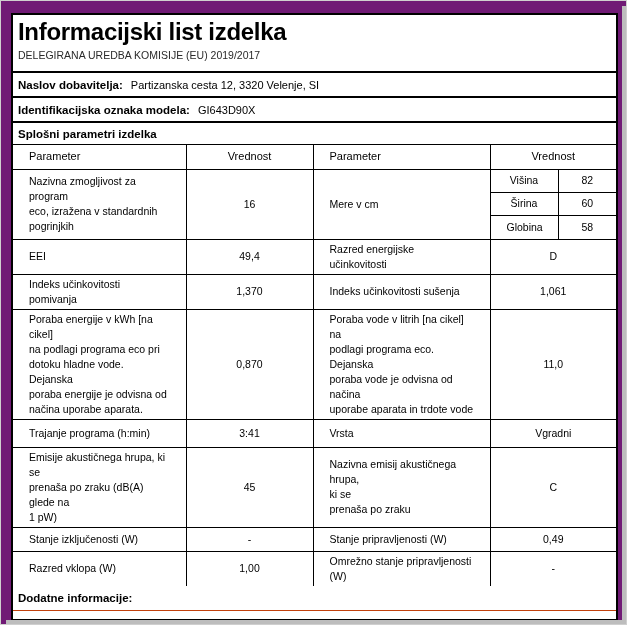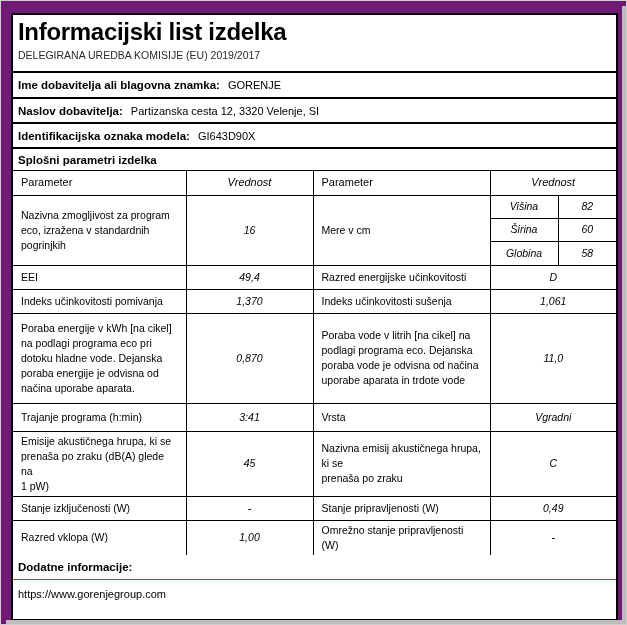--- a/index.html
+++ b/index.html
@@ -67,28 +67,28 @@
   table.ptable {
     border-collapse:collapse;
     table-layout:fixed;
     width:603px;
   }
   table.ptable td {
     border:1px solid #000;
     font-size:10.5px;
     line-height:15px;
     vertical-align:middle;
-    padding:2px 8px;
+    padding:2px 16px;
     overflow:hidden;
   }
   table.ptable tr:first-child td { border-top:none; }
   table.ptable tr:last-child td { border-bottom:none; }
   table.ptable td.first { border-left:none; }
   table.ptable td.last { border-right:none; }
-  table.ptable td.c { text-align:center;font-style:italic; }
+  table.ptable td.c { text-align:center; }
   table.ptable td.hdr { font-size:11px; }
   .pre { white-space:pre-line; }
   .guarantee-row {
     box-sizing:border-box; height:26px;
     border-top:2px solid #000;
     border-bottom:2px solid #000;
     display:flex; align-items:center;
     padding:0 6px;
     font-size:11.5px; font-weight:bold;
   }
@@ -112,24 +112,20 @@
 <body>
 
 <div class="screen">
   <div class="doc">
 
     <div class="doc-header">
       <div class="doc-title">Informacijski list izdelka</div>
       <div class="doc-subtitle">DELEGIRANA UREDBA KOMISIJE (EU) 2019/2017</div>
     </div>
 
-    <div class="kv-row h26">
-      <span class="k">Ime dobavitelja ali blagovna znamka:</span>
-      <span class="v">GORENJE</span>
-    </div>
 
     <div class="kv-row h25">
       <span class="k">Naslov dobavitelja:</span>
       <span class="v">Partizanska cesta 12, 3320 Velenje, SI</span>
     </div>
 
     <div class="kv-row h25">
       <span class="k">Identifikacijska oznaka modela:</span>
       <span class="v">GI643D90X</span>
     </div>

